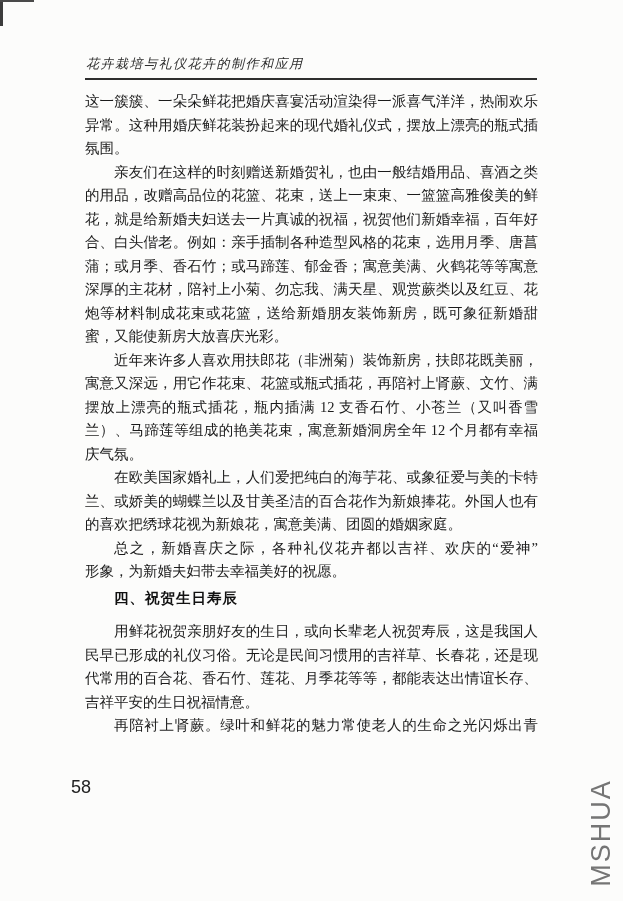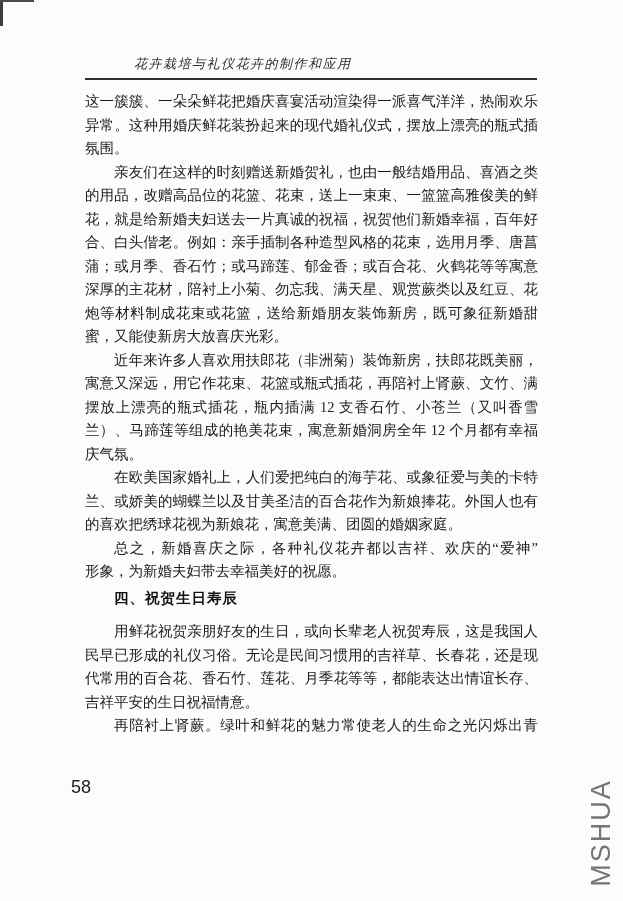--- a/index.html
+++ b/index.html
@@ -8,21 +8,21 @@
     position:relative;width:623px;height:901px;overflow:hidden;
     background:#fcfcfb;color:#1e1e1e;
   }
   
   .corner-mark-v{position:absolute;left:0;top:0;width:3px;height:26px;background:#3c3c3c;}
   .corner-mark-h{position:absolute;left:0;top:0;width:34px;height:2px;background:#4a4a4a;}
 
   .running-header{
     position:absolute;left:86px;top:55px;width:460px;height:18px;
     font-style:italic;font-size:13px;letter-spacing:1.5px;color:#2e2e2e;
-    font-family:"Liberation Serif",serif;white-space:nowrap;margin-left:48px;
+    font-family:"Liberation Serif",serif;white-space:nowrap;
   }
   .header-rule{
     position:absolute;left:85px;top:78px;width:452px;height:2px;background:#2e2e2e;
   }
 
   .body-text{
     position:absolute;left:85px;top:90px;width:453px;
     font-size:14.5px;color:#1b1b1b;
   }
   .line{
@@ -64,21 +64,21 @@
   <div class="header-rule"></div>
 
   <div class="body-text">
       <div class="line fill">这一簇簇、一朵朵鲜花把婚庆喜宴活动渲染得一派喜气洋洋，热闹欢乐</div>
       <div class="line fill">异常。这种用婚庆鲜花装扮起来的现代婚礼仪式，摆放上漂亮的瓶式插花</div>
       <div class="line">氛围。</div>
       <div class="line fill indent">亲友们在这样的时刻赠送新婚贺礼，也由一般结婚用品、喜酒之类</div>
       <div class="line fill">的用品，改赠高品位的花篮、花束，送上一束束、一篮篮高雅俊美的鲜</div>
       <div class="line fill">花，就是给新婚夫妇送去一片真诚的祝福，祝贺他们新婚幸福，百年好</div>
       <div class="line fill">合、白头偕老。例如：亲手插制各种造型风格的花束，选用月季、唐菖</div>
-      <div class="line fill">蒲；或月季、香石竹；或马蹄莲、郁金香；或百合花、火鹤花等等寓意</div>
+      <div class="line fill">蒲；或月季、香石竹；或马蹄莲、郁金香；寓意美满、火鹤花等等寓意</div>
       <div class="line fill">深厚的主花材，陪衬上小菊、勿忘我、满天星、观赏蕨类以及红豆、花</div>
       <div class="line fill">炮等材料制成花束或花篮，送给新婚朋友装饰新房，既可象征新婚甜</div>
       <div class="line">蜜，又能使新房大放喜庆光彩。</div>
       <div class="line fill indent">近年来许多人喜欢用扶郎花（非洲菊）装饰新房，扶郎花既美丽，</div>
       <div class="line fill">寓意又深远，用它作花束、花篮或瓶式插花，再陪衬上肾蕨、文竹、满</div>
       <div class="line fill">摆放上漂亮的瓶式插花，瓶内插满 12 支香石竹、小苍兰（又叫香雪</div>
       <div class="line fill">兰）、马蹄莲等组成的艳美花束，寓意新婚洞房全年 12 个月都有幸福喜</div>
       <div class="line">庆气氛。</div>
       <div class="line fill indent">在欧美国家婚礼上，人们爱把纯白的海芋花、或象征爱与美的卡特</div>
       <div class="line fill">兰、或娇美的蝴蝶兰以及甘美圣洁的百合花作为新娘捧花。外国人也有</div>

